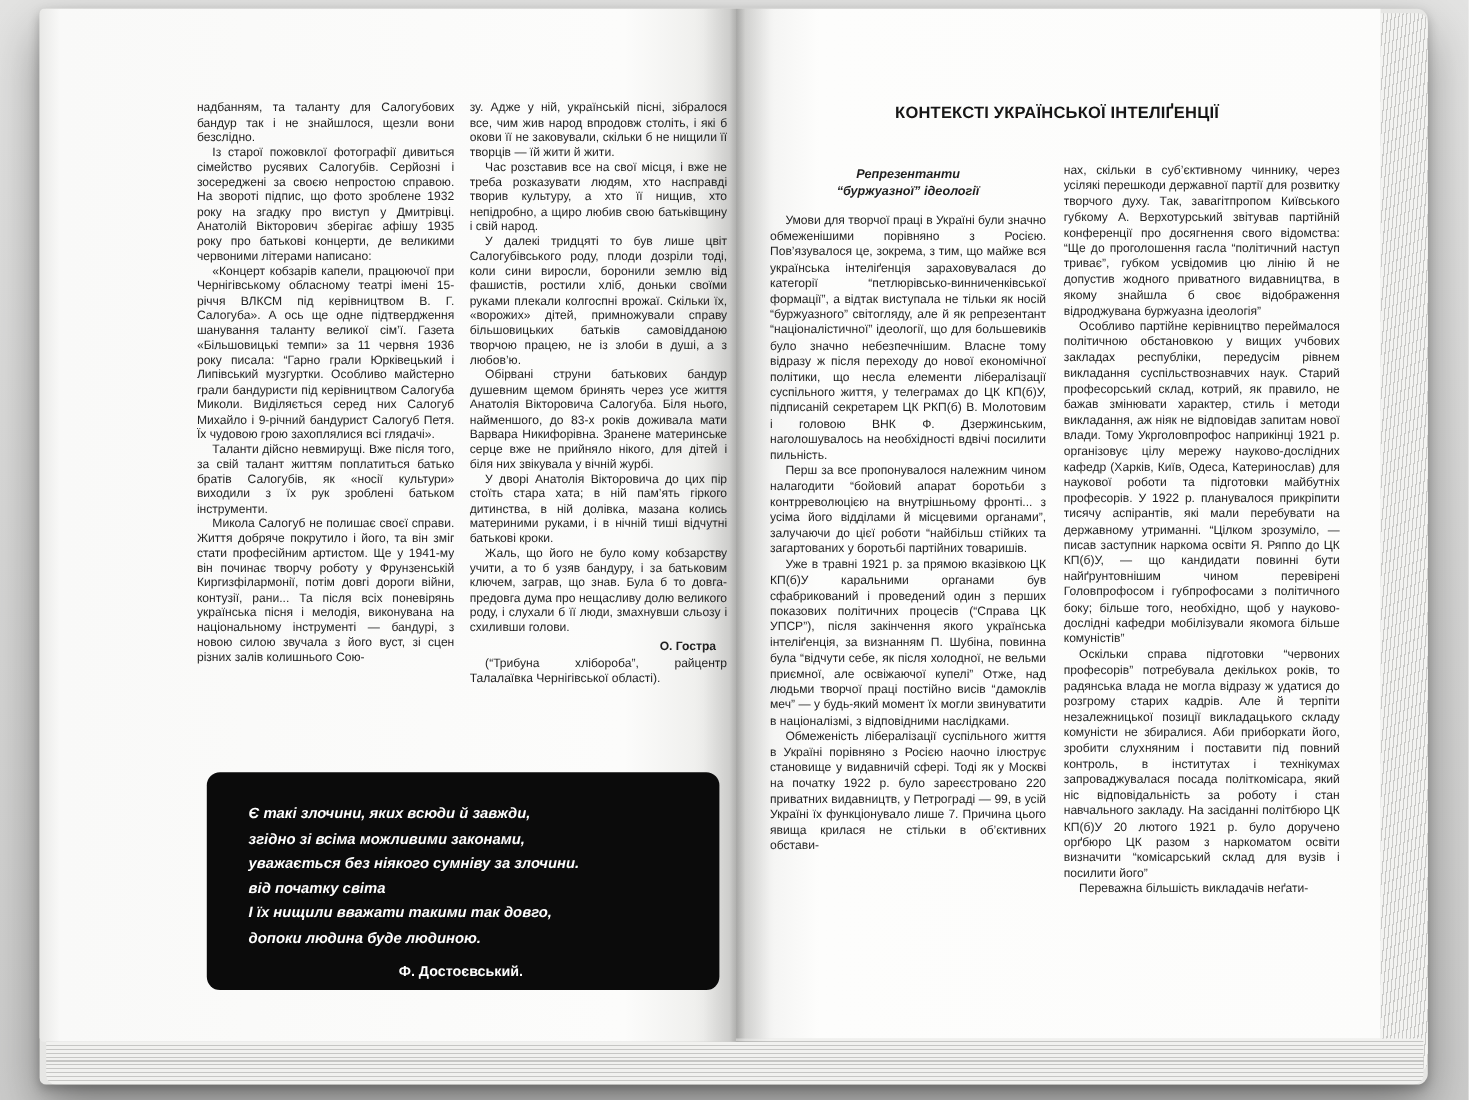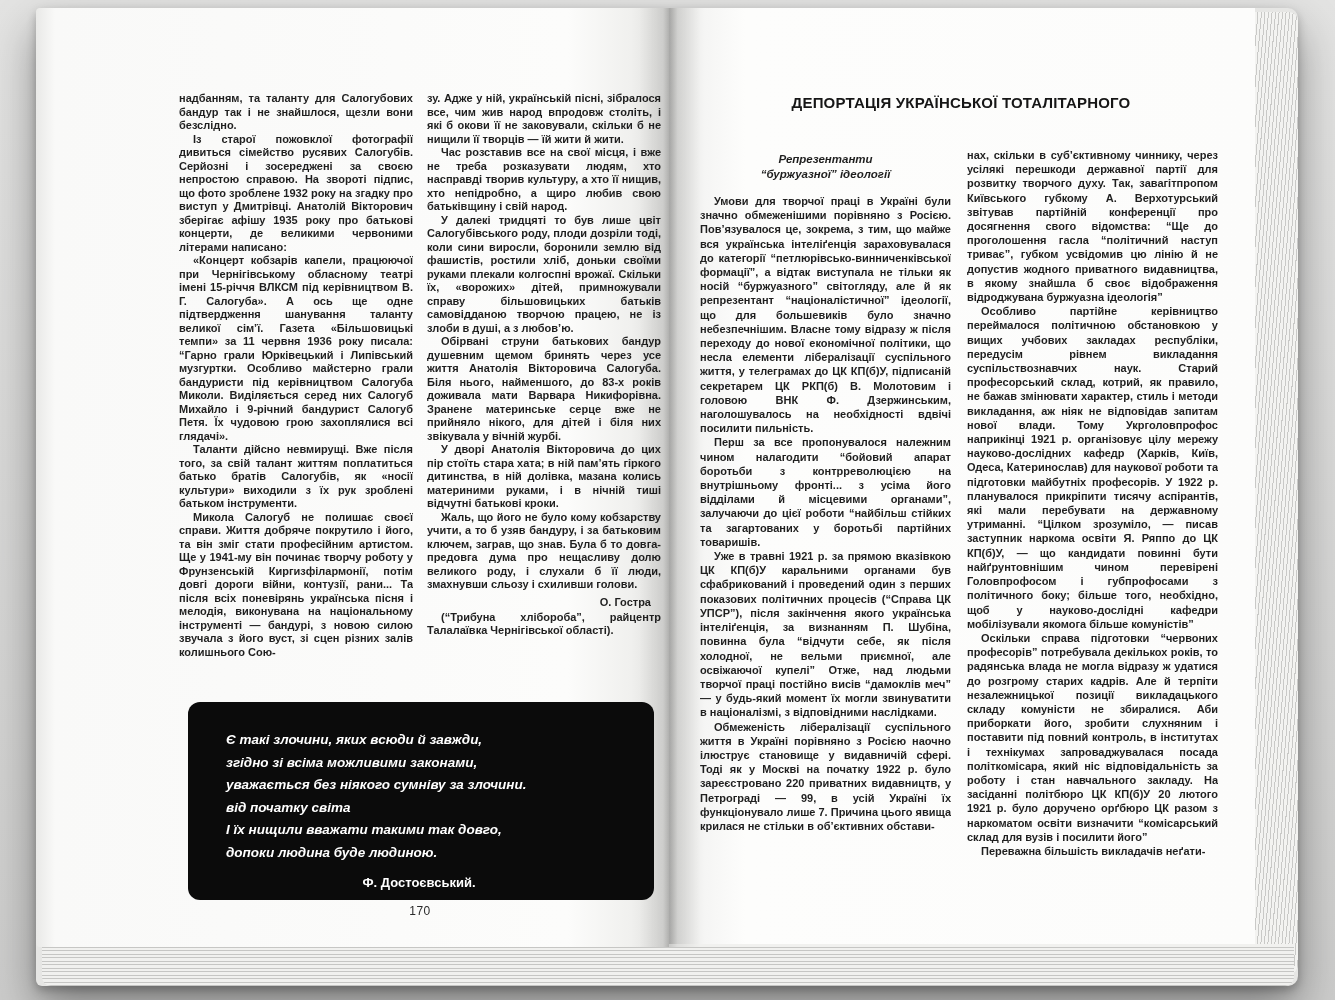--- a/index.html
+++ b/index.html
@@ -38,21 +38,21 @@
     position:absolute;left:603px;top:0;width:62px;height:939px;pointer-events:none;
     background:linear-gradient(90deg,rgba(0,0,0,0) 0%,rgba(0,0,0,.08) 40%,rgba(0,0,0,.16) 50%,rgba(0,0,0,.08) 62%,rgba(0,0,0,0) 100%);
   }
   .lp-text{position:absolute;left:143px;top:84px;width:482px;height:606px;overflow:hidden;display:flex;gap:14px;}
   .rp-text{position:absolute;left:31px;top:140px;width:518px;height:750px;overflow:hidden;display:flex;gap:16px;}
   .col{width:234px;overflow:hidden;}
   .rp-text .col{width:252px;}
   .col p{
     margin:0;padding:0;color:#1f1f1f;
     font-size:11px;line-height:13.5px;text-align:justify;
-    text-indent:14px;hyphens:auto;font-weight:bold;
+    text-indent:14px;hyphens:auto;
   }
   .rp-text .col p{line-height:14.2px;}
   .col p.noindent{text-indent:0;}
   .author-line{font-size:11px;font-weight:bold;color:#1f1f1f;text-align:right;padding-right:10px;margin:4px 0 3px 0;}
   .source{font-style:normal;}
   .quote-box{
     position:absolute;left:152px;top:694px;width:466px;height:198px;
     background:#0b0b0b;color:#ffffff;box-sizing:border-box;
     padding:27px 30px 0 38px;border-radius:12px;
   }
@@ -105,26 +105,25 @@
       <div class="quote-box">
         <div class="quote-line">Є такі злочини, яких всюди й завжди,</div>
         <div class="quote-line">згідно зі всіма можливими законами,</div>
         <div class="quote-line">уважається без ніякого сумніву за злочини.</div>
         <div class="quote-line">від початку світа</div>
         <div class="quote-line">І їх нищили вважати такими так довго,</div>
         <div class="quote-line">допоки людина буде людиною.</div>
         <div class="quote-attrib">Ф. Достоєвський.</div>
       </div>
 
-      <div class="page-num lp-num">170</div>
     </div>
 
     <div class="page page-right">
       <div class="rp-title">
-        <div>ДЕПОРТАЦІЯ УКРАЇНСЬКОЇ ТОТАЛІТАРНОГО</div>
+        <div>КОНТЕКСТІ УКРАЇНСЬКОЇ ІНТЕЛІҐЕНЦІЇ</div>
       </div>
 
       <div class="rp-text">
         <div class="col">
           <div class="subheading">
             <div>Репрезентанти</div>
             <div>“буржуазної” ідеології</div>
           </div>
           <p>Умови для творчої праці в Україні були значно обмеженішими порівняно з Росією. Пов’язувалося це, зокрема, з тим, що майже вся українська інтеліґенція зараховувалася до категорії “петлюрівсько-винниченківської формації”, а відтак виступала не тільки як носій “буржуазного” світогляду, але й як репрезентант “націоналістичної” ідеології, що для большевиків було значно небезпечнішим. Власне тому відразу ж після переходу до нової економічної політики, що несла елементи лібералізації суспільного життя, у телеграмах до ЦК КП(б)У, підписаній секретарем ЦК РКП(б) В. Молотовим і головою ВНК Ф. Дзержинським, наголошувалось на необхідності вдвічі посилити пильність.</p>
           <p>Перш за все пропонувалося належним чином налагодити “бойовий апарат боротьби з контрреволюцією на внутрішньому фронті... з усіма його відділами й місцевими органами”, залучаючи до цієї роботи “найбільш стійких та загартованих у боротьбі партійних товаришів.</p>

